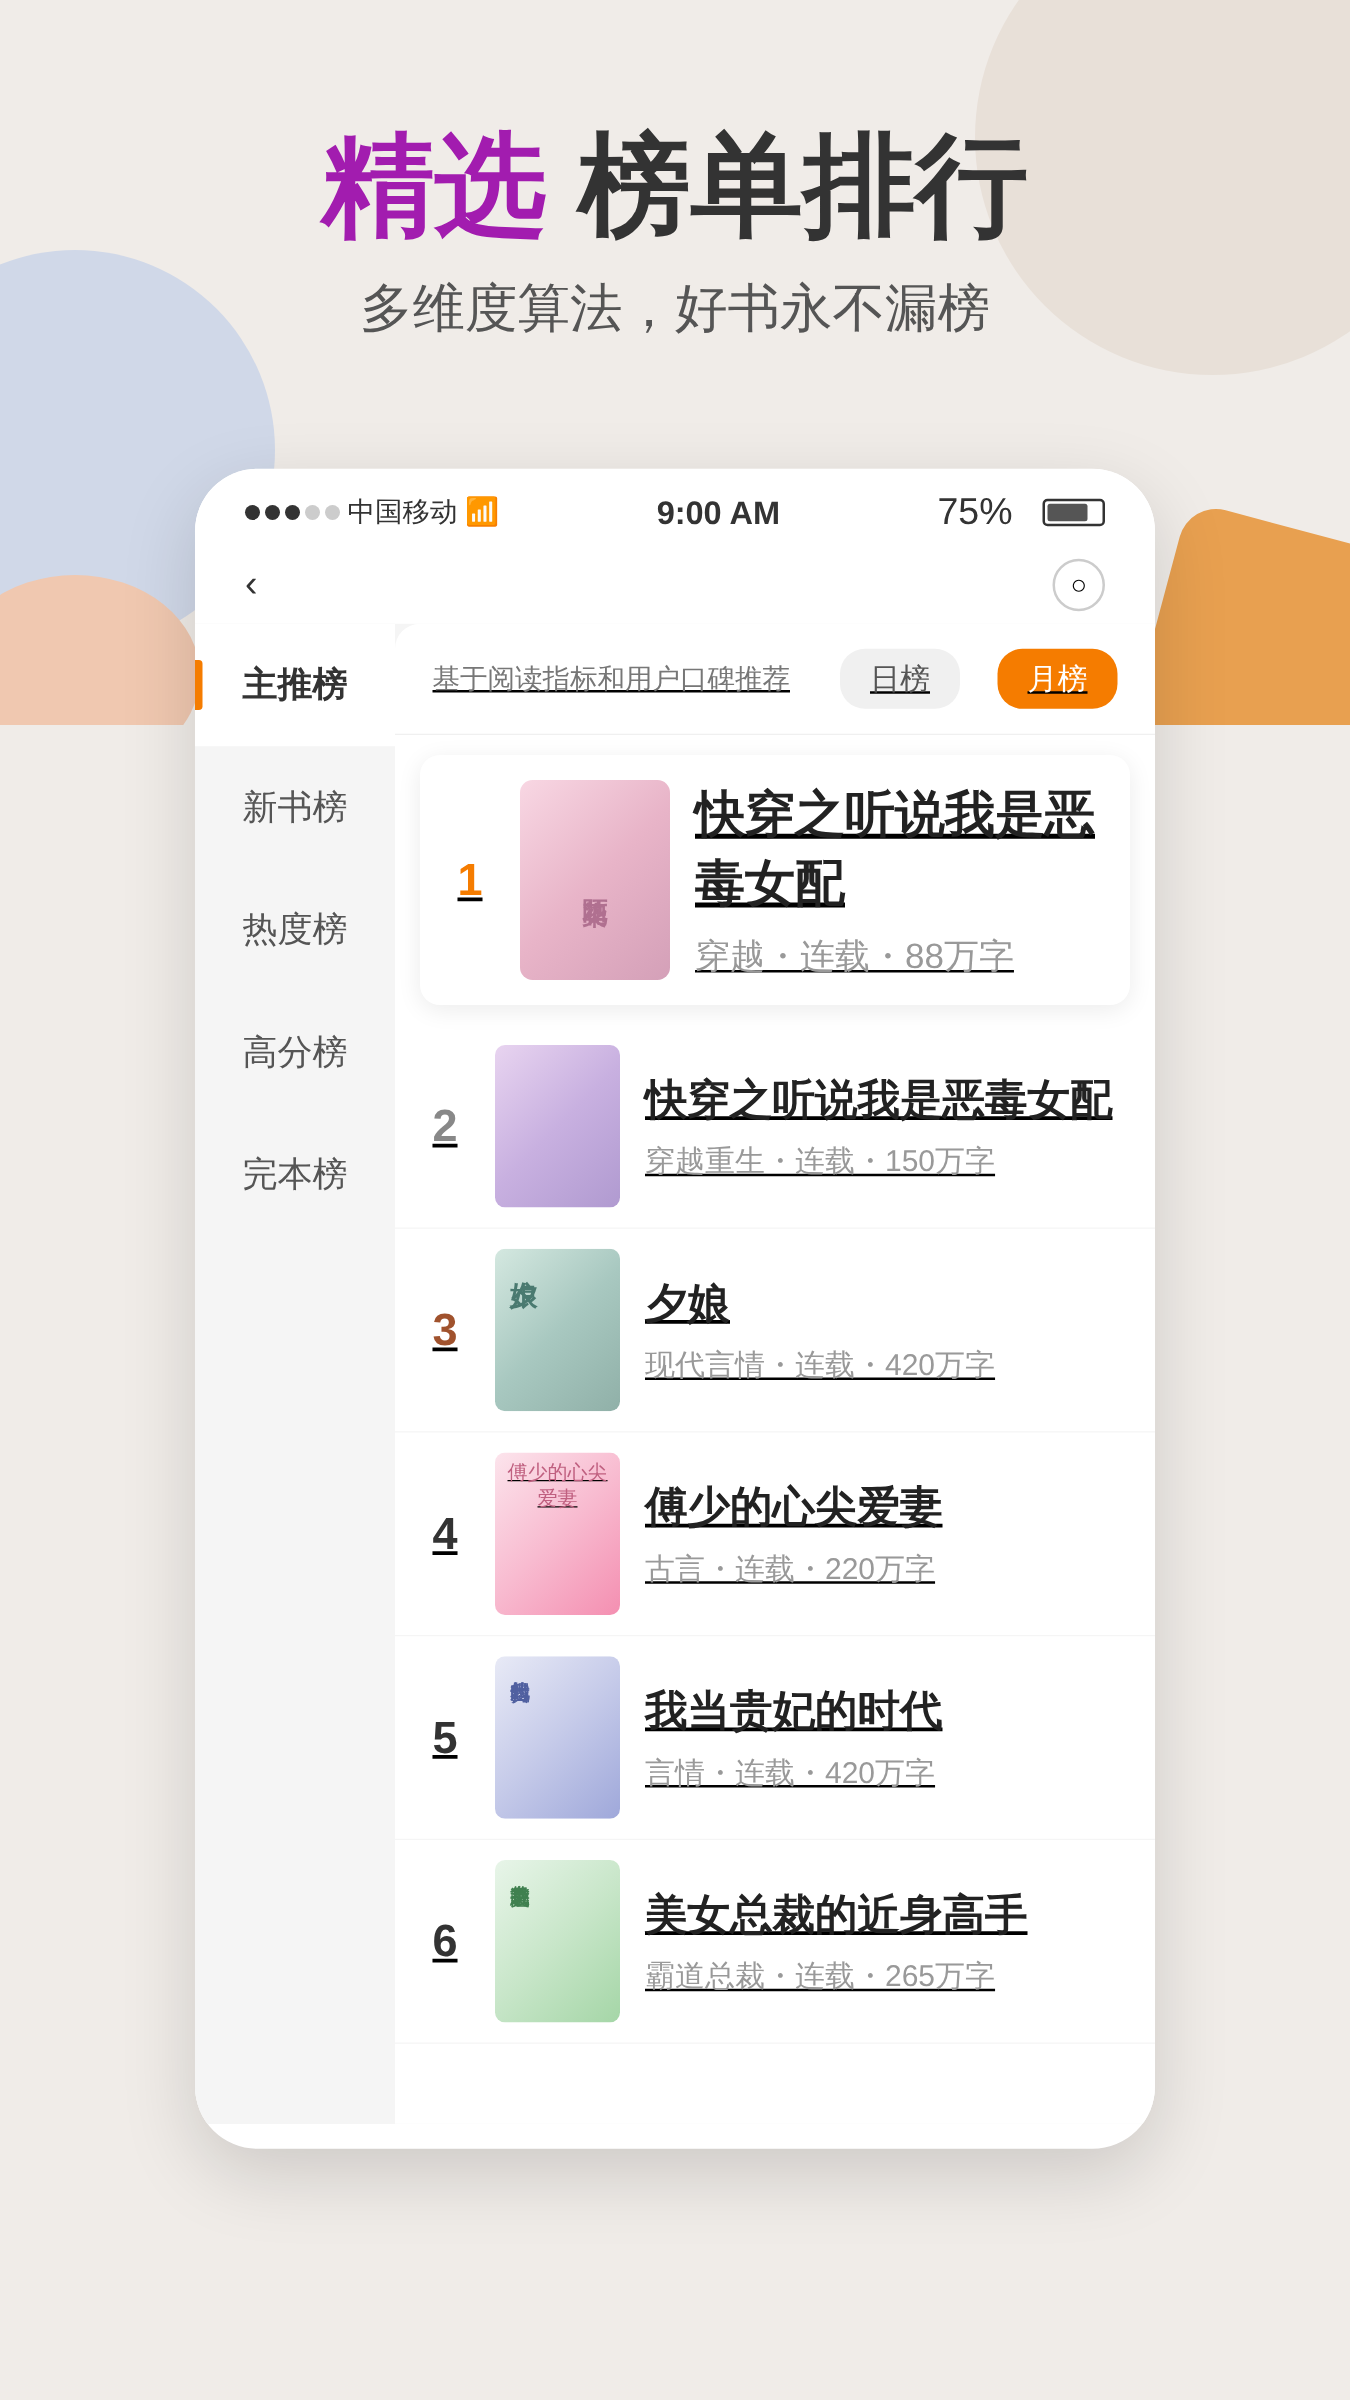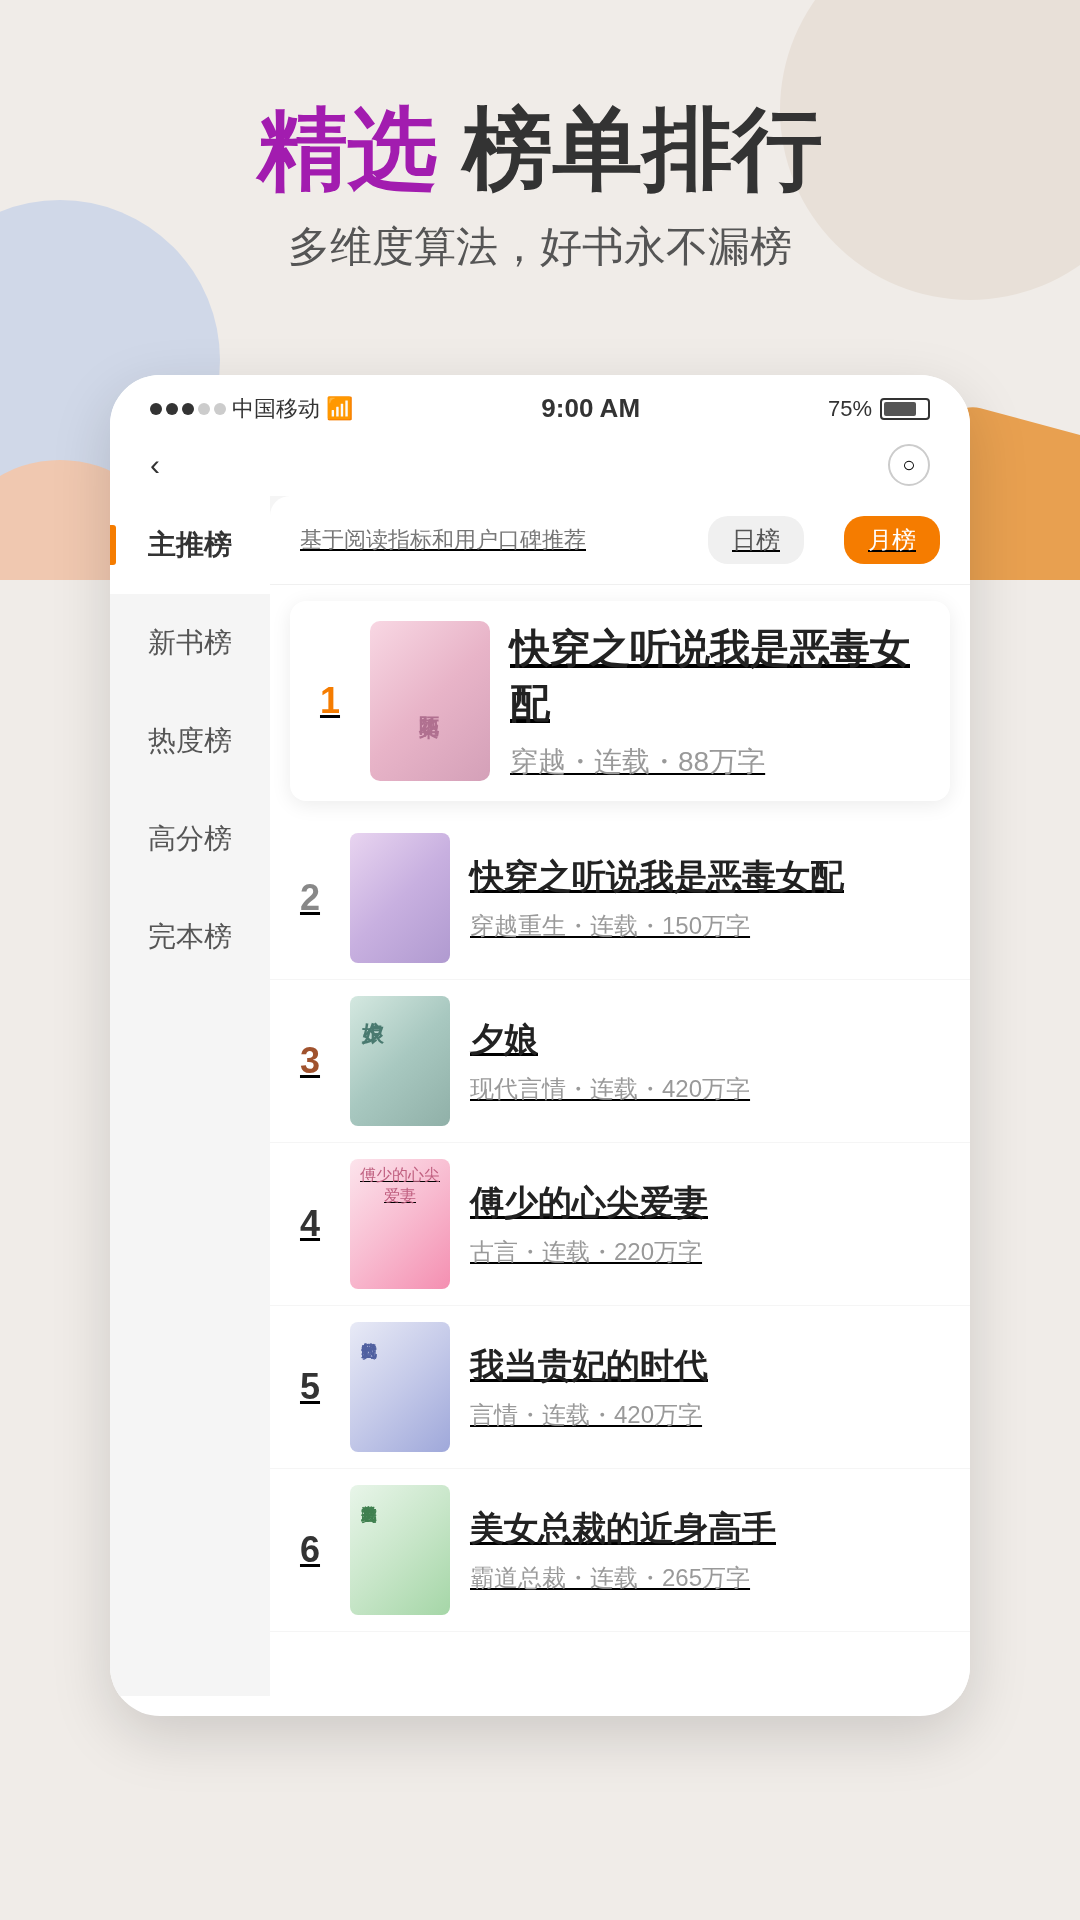--- a/index.html
+++ b/index.html
@@ -75,21 +75,21 @@
       color: #555;
       font-weight: 400;
       margin-top: 10px;
     }
 
     
     .phone-mockup {
       position: relative;
       z-index: 2;
       margin: 40px auto 0;
-      width: 860px;
+      width: 768px;
       background: #fff;
       border-radius: 50px;
       box-shadow: 0 20px 60px rgba(0,0,0,0.15);
       overflow: hidden;
       padding-bottom: 20px;
     }
 
     
     .status-bar {
       display: flex;
@@ -110,21 +110,21 @@
     }
     .dot {
       width: 12px; height: 12px;
       border-radius: 50%;
       background: #333;
     }
     .dot.empty { background: #ccc; }
     .carrier { font-size: 22px; }
     .wifi-icon { font-size: 22px; }
     .status-center { font-size: 26px; font-weight: 600; color: #333; }
-    .status-right { display: flex; align-items: center; gap: 8px; font-size: 22px; color: #333; }
+    .status-right { display: flex; align-items: center; gap: 24px; font-size: 30px; color: #333; }
     .battery-bar {
       width: 50px; height: 22px;
       border: 2px solid #333;
       border-radius: 4px;
       padding: 2px;
       position: relative;
     }
     .battery-fill {
       width: 75%;
       height: 100%;
@@ -200,21 +200,21 @@
     .filter-bar {
       display: flex;
       align-items: center;
       justify-content: space-between;
       padding: 20px 30px;
       font-size: 22px;
       color: #777;
       border-bottom: 1px solid #f0f0f0;
     }
     .filter-tabs {
-      display: flex; gap: 20px;
+      display: flex; gap: 10px;
     }
     .filter-tab {
       padding: 8px 24px;
       border-radius: 20px;
       font-size: 24px;
       cursor: pointer;
     }
     .filter-tab.active {
       background: #f57c00;
       color: #fff;

